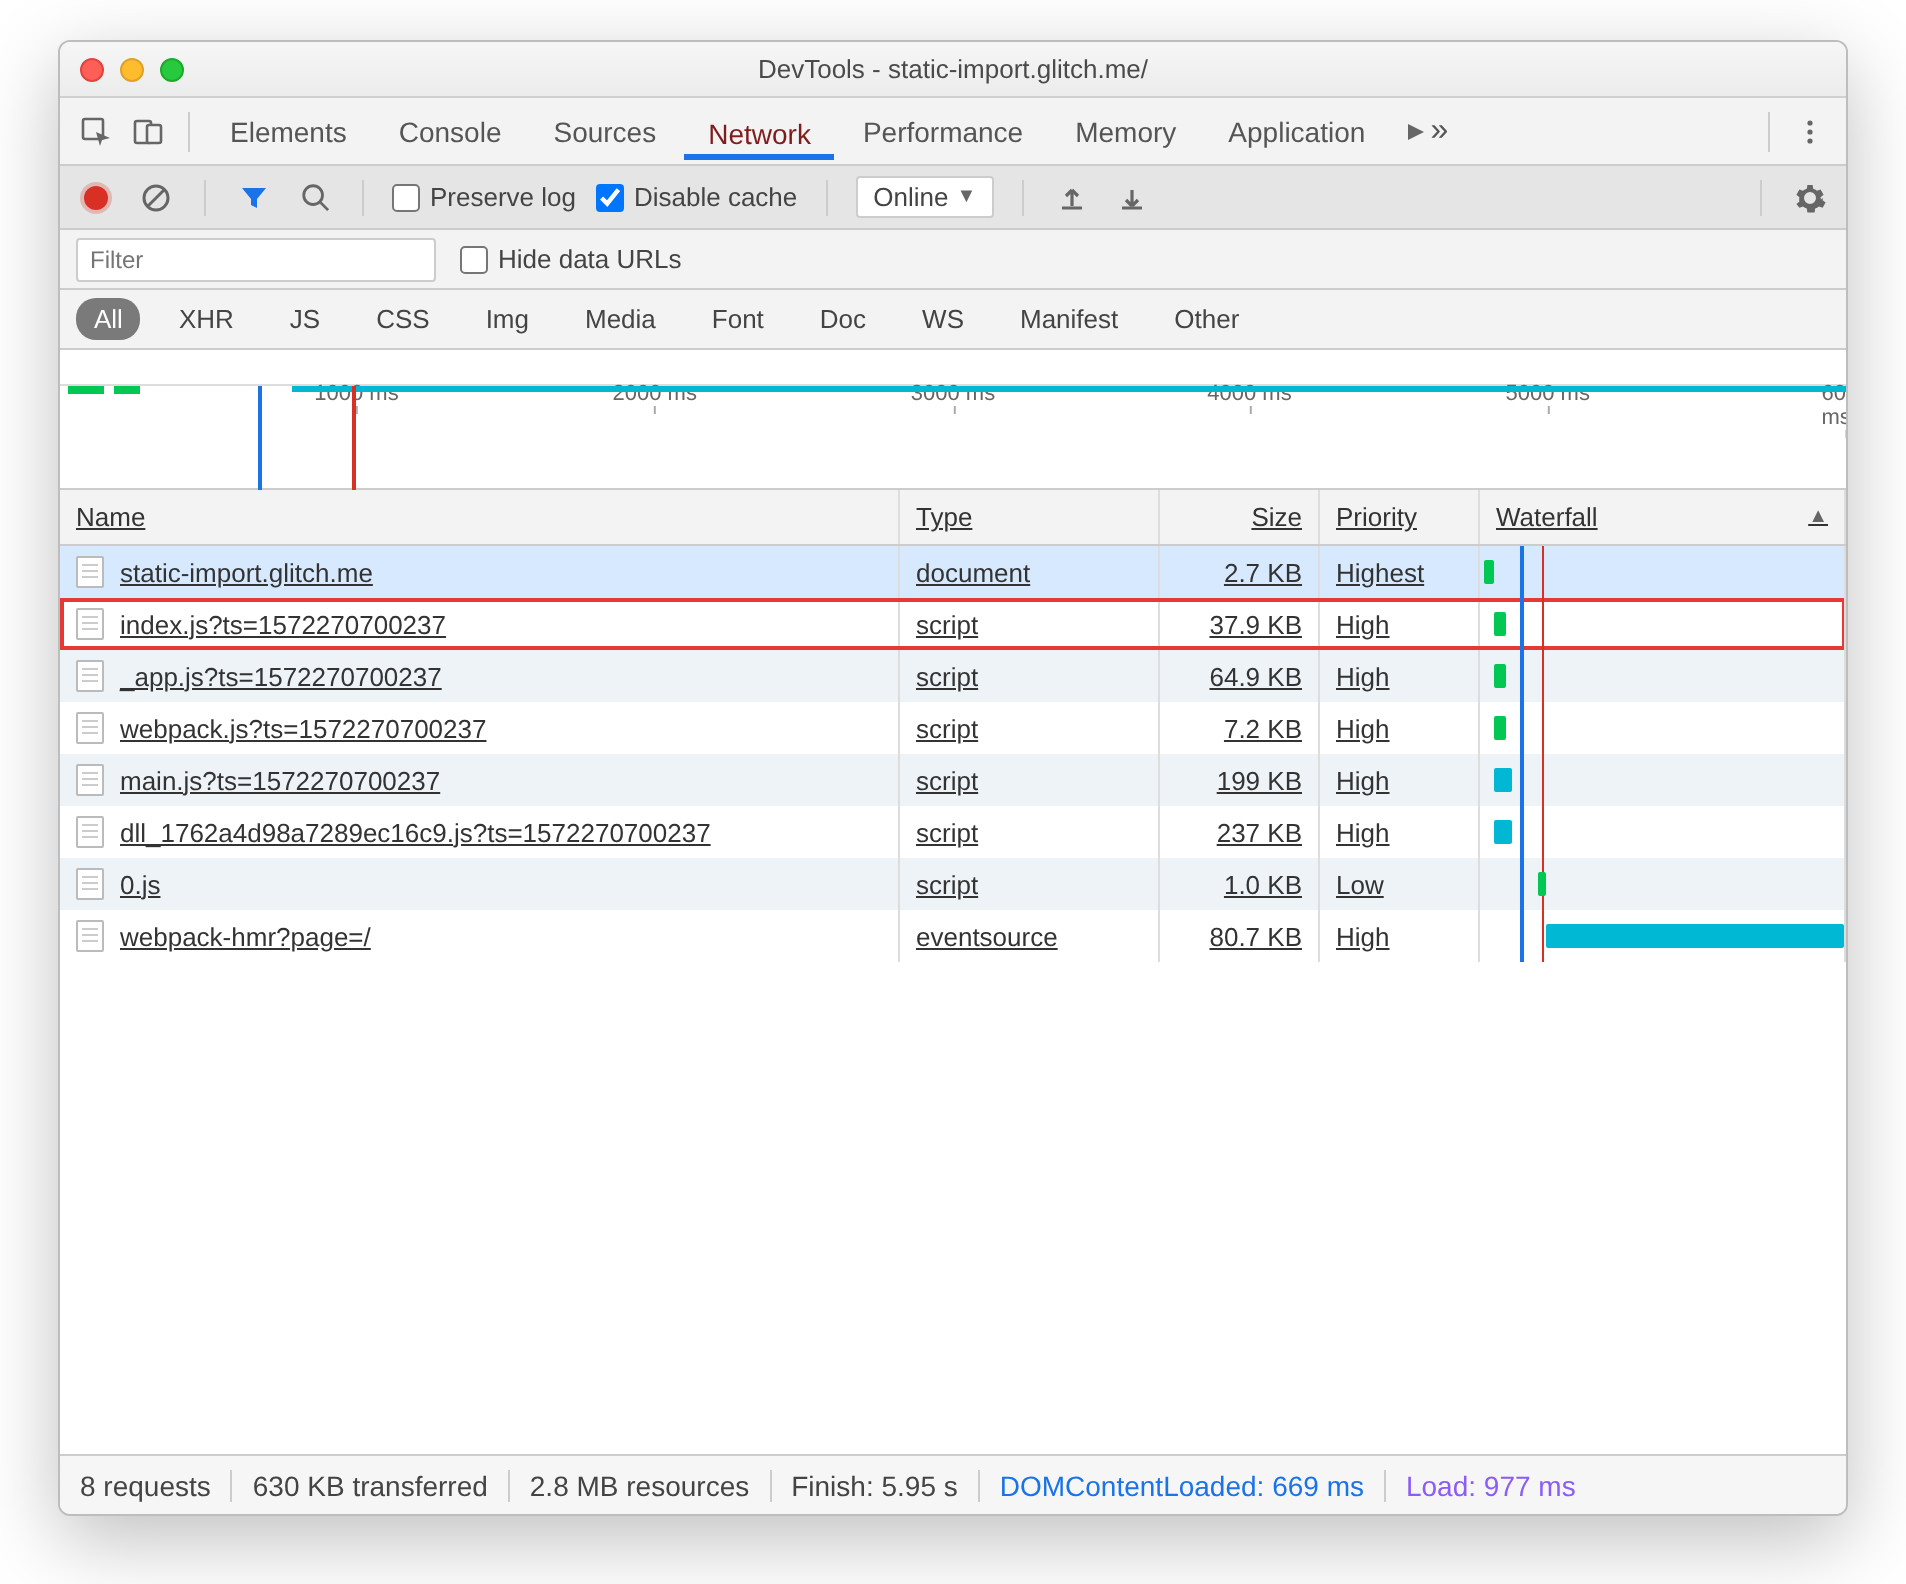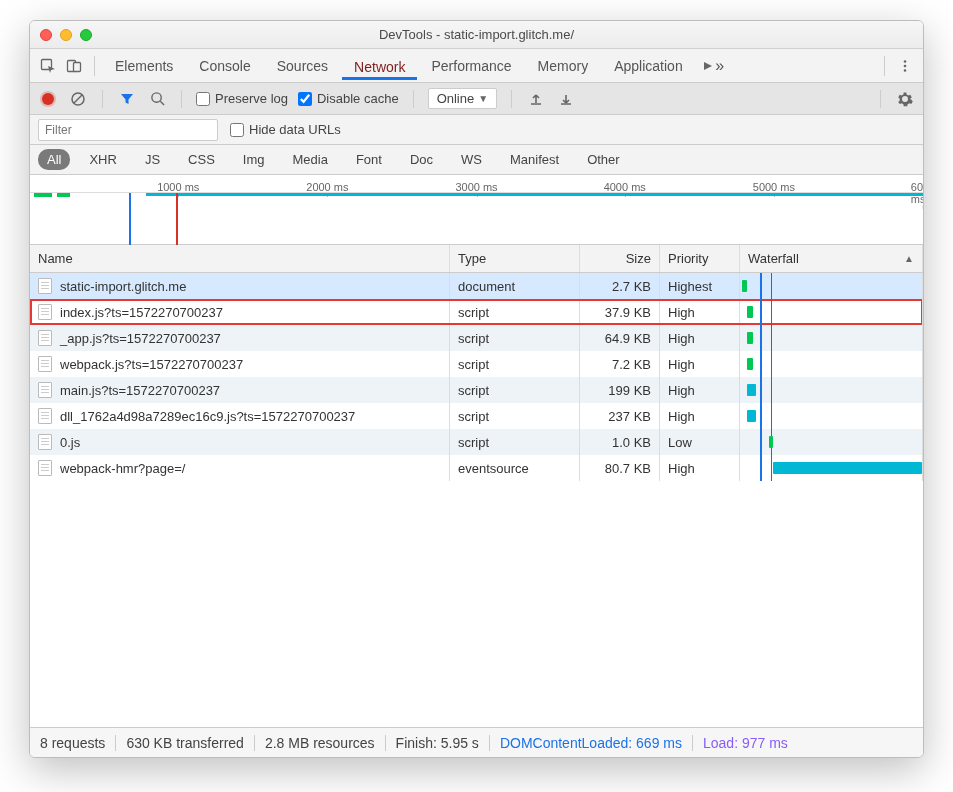--- a/index.html
+++ b/index.html
@@ -107,37 +107,37 @@
     padding:3px 9px; border-radius:10px; cursor:pointer; color:#444;
   }
   .typefilter .pill.active { background:#7a7a7a; color:#fff; }
   
   .overview {
     height:70px; border-bottom:1px solid #ccc; position:relative; background:#fff;
   }
   .ov-ruler {
     height:18px; border-bottom:1px solid #ddd; position:relative; font-size:11px; color:#666;
   }
-  .ov-tick { position:absolute; top:6px; transform:translateX(-50%);}
+  .ov-tick { position:absolute; top:16px; transform:translateX(-50%);}
   .ov-tick::after{content:""; position:absolute; bottom:-4px; left:50%; width:1px; height:4px; background:#aaa;}
   .ov-body { position:relative; height:52px; }
   .ov-vline { position:absolute; top:0; bottom:0; width:2px; }
   .ov-vline.blue { background:#1a73e8;}
   .ov-vline.red { background:#d93025;}
   .ov-bar {
     position:absolute; top:0; height:3px; background:#00b8d4;
   }
   .ov-seg { position:absolute; top:0; height:4px; background:#00c853;}
   
   .tablewrap { flex:1; display:flex; flex-direction:column; overflow:hidden;}
   .thead {
     display:flex; height:28px; background:#f3f3f3; border-bottom:1px solid #ccc;
     font-size:13px; color:#333;
   }
-  .th, .td { display:flex; align-items:center; padding:0 8px; border-right:1px solid #ddd;}
+  .th, .td { display:flex; align-items:center; padding:0 8px; border-right:1px solid #ddd;text-decoration:underline;}
   .col-name { flex: 0 0 420px;}
   .col-type { flex: 0 0 130px;}
   .col-size { flex: 0 0 80px; justify-content:flex-end;}
   .col-prio { flex: 0 0 80px;}
   .col-wf   { flex:1; position:relative; justify-content:space-between;}
   .th.col-wf .sort { font-size:10px; color:#666;}
   .tbody { flex:1; overflow:auto; position:relative;}
   .row { display:flex; height:26px; font-size:13px; color:#333;}
   .row:nth-child(odd){ background:#fff;}
   .row:nth-child(even){ background:#f2f6fc00;}

